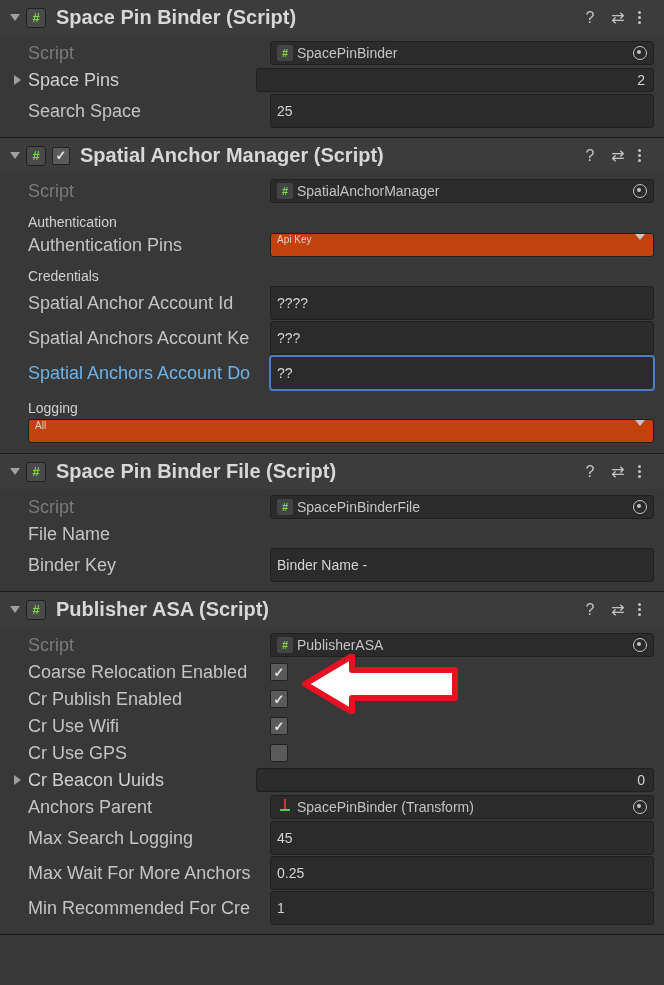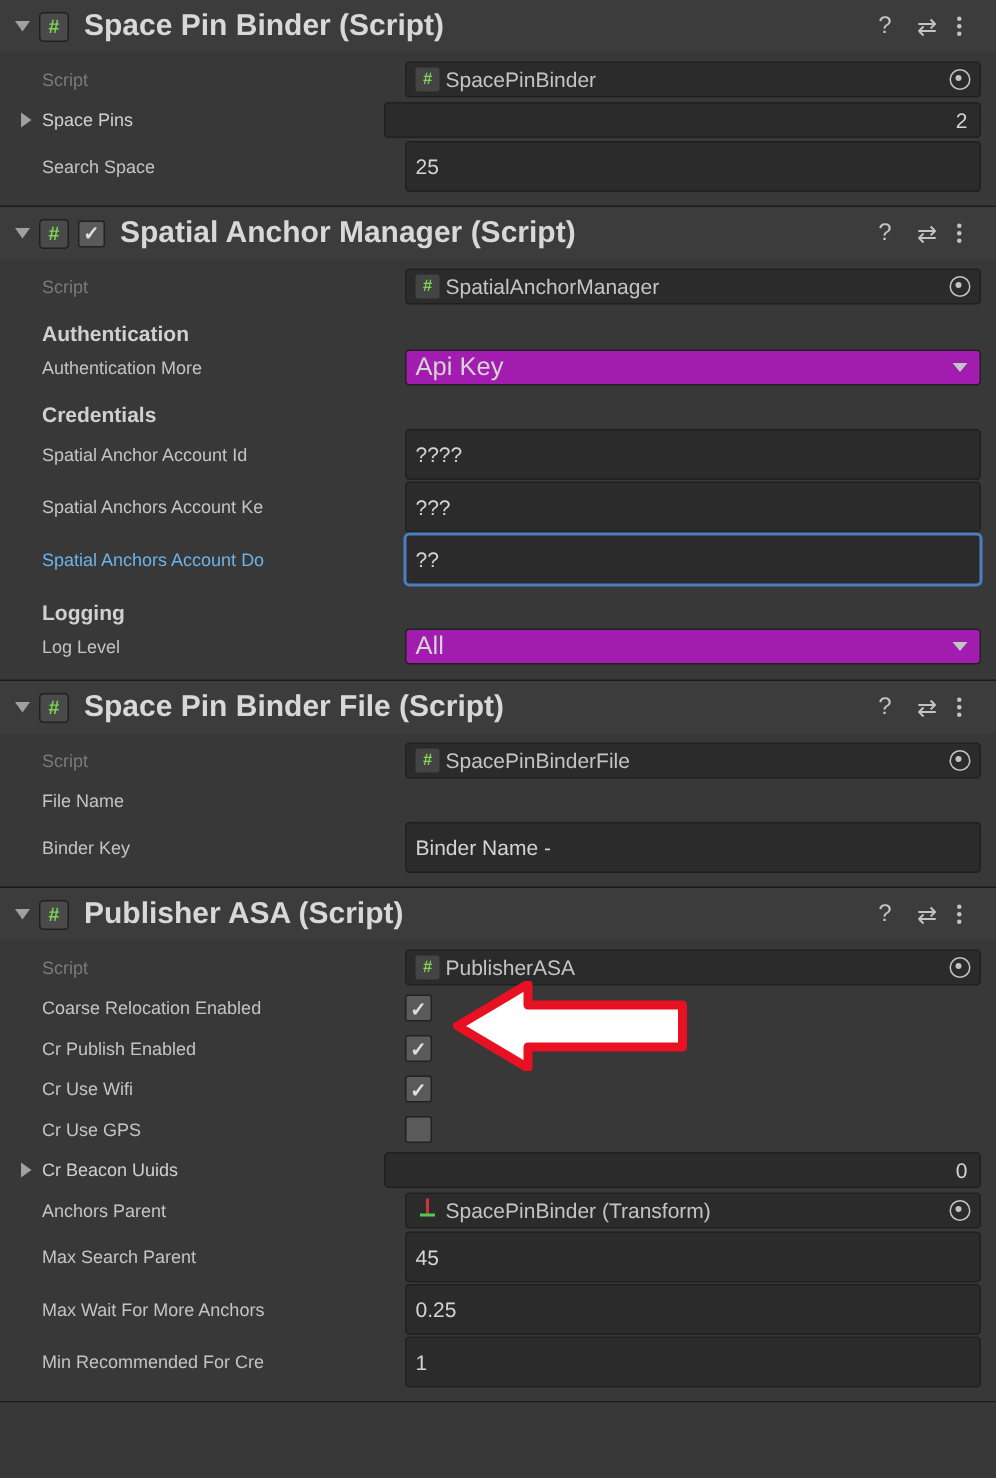--- a/index.html
+++ b/index.html
@@ -9,35 +9,35 @@
 .foldout{width:0;height:0;border-style:solid;cursor:pointer}
 .foldout.open{border-width:7px 5px 0 5px;border-color:#a0a0a0 transparent transparent transparent}
 .script-badge{width:20px;height:20px;background:#4a4a4a;border:1px solid #202020;border-radius:3px;display:flex;align-items:center;justify-content:center;color:#7fd455;font-weight:bold;font-size:13px}
 .checkbox-enable{width:18px;height:18px;background:#5a5a5a;border:1px solid #222;border-radius:2px;display:flex;align-items:center;justify-content:center;cursor:pointer}
 .checkbox-enable.checked::after{content:"✓";color:#e0e0e0;font-size:13px;font-weight:bold}
 .comp-title{font-weight:bold;font-size:20px;color:#d8d8d8;flex:1;margin-left:4px}
 .header-icons{display:flex;gap:12px;align-items:center;color:#c4c4c4}
 .hicon{cursor:pointer;font-size:16px;width:16px;text-align:center}
 .comp-body{padding:4px 10px 8px 28px}
 .row{display:flex;align-items:center;min-height:26px;margin:1px 0}
-.row .label{width:242px;flex-shrink:0;font-size:12px;color:#c4c4c4;white-space:nowrap;overflow:hidden}
+.row .label{width:242px;flex-shrink:0;font-size:18px;color:#c4c4c4;white-space:nowrap;overflow:hidden}
 .row .label.gray{color:#7a7a7a}
 .row .label.blue{color:#6db3e8}
 .row .label.bold{font-weight:normal;color:#d0d0d0}
 .row .foldout-small{width:0;height:0;border-width:5px 0 5px 7px;border-color:transparent transparent transparent #a0a0a0;border-style:solid;margin-left:-14px;margin-right:7px;cursor:pointer}
-.section-hdr{font-weight:bold;color:#d0d0d0;margin-top:10px;margin-bottom:2px;font-size:14px}
+.section-hdr{font-weight:normal;color:#d0d0d0;margin-top:10px;margin-bottom:2px;font-size:14px}
 .field{flex:1;display:flex;align-items:center}
 .objfield{flex:1;background:#2b2b2b;border:1px solid #202020;border-radius:3px;height:24px;display:flex;align-items:center;padding:0 6px;color:#c4c4c4;font-size:14px;position:relative}
 .objfield .mini-badge{width:16px;height:16px;background:#444;border-radius:2px;display:flex;align-items:center;justify-content:center;color:#7fd455;font-size:11px;font-weight:bold;margin-right:4px}
 .objfield .picker{position:absolute;right:6px;width:14px;height:14px;border:1.5px solid #c4c4c4;border-radius:50%}
 .objfield .picker::after{content:"";position:absolute;width:4px;height:4px;background:#c4c4c4;border-radius:50%;top:3px;left:3px}
 .textinput{flex:1;background:#2b2b2b;border:1px solid #202020;border-radius:3px;height:24px;color:#d4d4d4;padding:16px 6px;font-size:14px;outline:none}
 .textinput.focused{border:1px solid #4c7fbf;box-shadow:0 0 0 1px #4c7fbf}
 .numlabel{text-align:right;padding-right:8px;flex:1;background:#2b2b2b;border:1px solid #202020;border-radius:3px;height:24px;display:flex;align-items:center;justify-content:flex-end;color:#d4d4d4;font-size:14px}
-.dropdown{flex:1;background:#a21caf;border:1px solid #202020;border-radius:3px;height:24px;display:flex;align-items:center;padding:0 6px;color:#d4d4d4;font-size:17px;position:relative;cursor:pointer}
+.dropdown{flex:1;background:#c2410c;border:1px solid #202020;border-radius:3px;height:24px;display:flex;align-items:flex-start;padding:0 6px;color:#d4d4d4;font-size:10px;position:relative;cursor:pointer}
 .dropdown::after{content:"";position:absolute;right:8px;width:0;height:0;border-width:6px 5px 0 5px;border-style:solid;border-color:#c4c4c4 transparent transparent transparent}
 .chk{width:18px;height:18px;background:#5a5a5a;border:1px solid #222;border-radius:2px;display:flex;align-items:center;justify-content:center;cursor:pointer}
 .chk.on::after{content:"✓";color:#e0e0e0;font-size:13px;font-weight:bold}
 .vdots{display:flex;flex-direction:column;gap:2px}
 .vdots span{width:3px;height:3px;background:#c4c4c4;border-radius:50%}
 .transform-icon{width:16px;height:16px;margin-right:4px;position:relative}
 .transform-icon::before{content:"";position:absolute;width:2px;height:10px;background:#d23434;left:7px;top:0}
 .transform-icon::after{content:"";position:absolute;width:10px;height:2px;background:#54c954;left:3px;top:10px}
 </style>
 </head>
@@ -111,21 +111,21 @@
       <div class="field">
           <div class="objfield">
             <div class="mini-badge">#</div>
             <span>SpatialAnchorManager</span>
             <span class="picker"></span>
           </div>
         </div>
     </div>
     <div class="section-hdr">Authentication</div>
     <div class="row">
-      <div class="label">Authentication More</div>
+      <div class="label">Authentication Pins</div>
       <div class="field">
           <div class="dropdown">
             <span>Api Key</span>
           </div>
         </div>
     </div>
     <div class="section-hdr">Credentials</div>
     <div class="row">
       <div class="label">Spatial Anchor Account Id</div>
       <div class="field">
@@ -139,21 +139,20 @@
         </div>
     </div>
     <div class="row">
       <div class="label blue">Spatial Anchors Account Do</div>
       <div class="field">
           <input class="textinput focused" value="??" style="">
         </div>
     </div>
     <div class="section-hdr">Logging</div>
     <div class="row">
-      <div class="label">Log Level</div>
       <div class="field">
           <div class="dropdown">
             <span>All</span>
           </div>
         </div>
     </div>
   </div>
 </div>
 
 <div class="component">
@@ -259,21 +258,21 @@
       <div class="label">Anchors Parent</div>
       <div class="field">
           <div class="objfield">
             <div class="transform-icon"></div>
             <span>SpacePinBinder (Transform)</span>
             <span class="picker"></span>
           </div>
         </div>
     </div>
     <div class="row">
-      <div class="label">Max Search Parent</div>
+      <div class="label">Max Search Logging</div>
       <div class="field">
           <input class="textinput" value="45" style="">
         </div>
     </div>
     <div class="row">
       <div class="label">Max Wait For More Anchors</div>
       <div class="field">
           <input class="textinput" value="0.25" style="">
         </div>
     </div>

